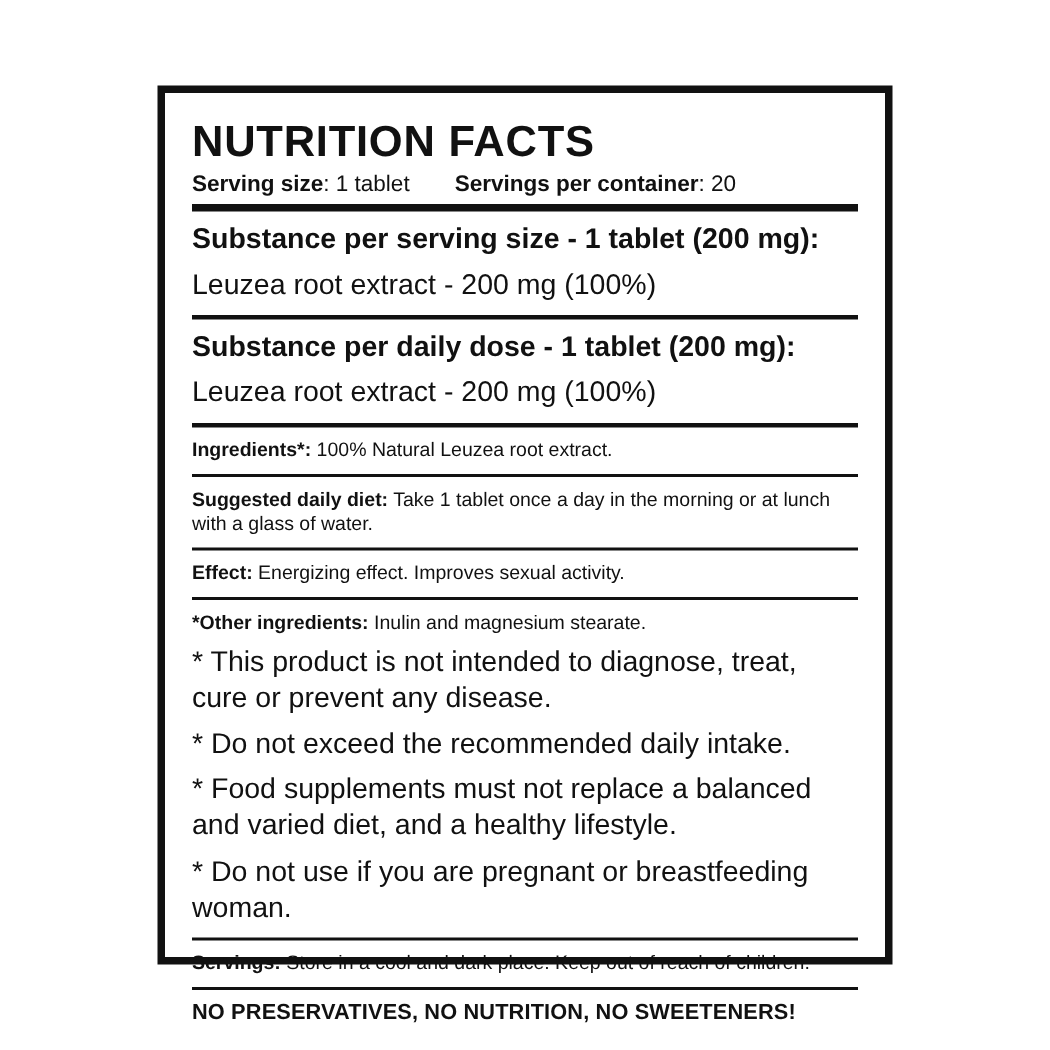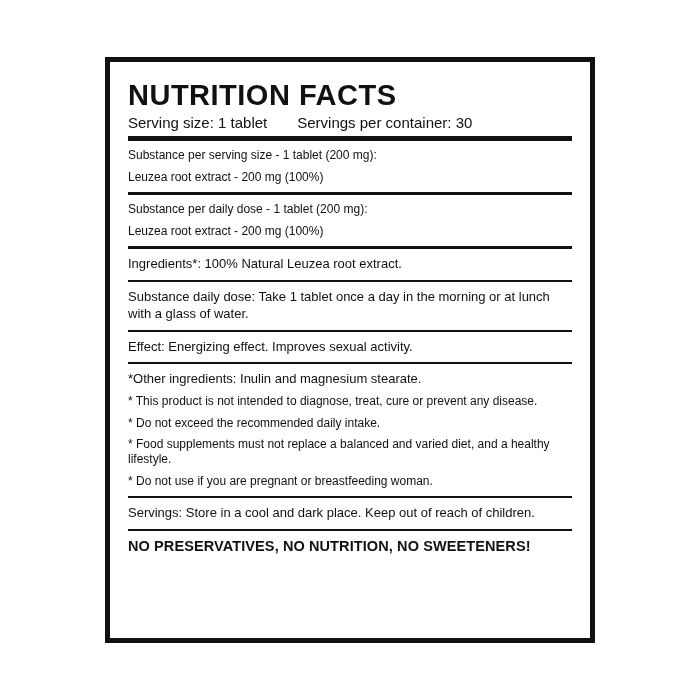--- a/index.html
+++ b/index.html
@@ -42,42 +42,42 @@
 
   .serving-row {
     display: flex;
     align-items: baseline;
     font-size: 15px;
     color: #111111;
     margin-bottom: 5px;
   }
   .serving-row .left { white-space: nowrap; }
   .serving-row .right { margin-left: 30px; white-space: nowrap; }
-  .b { font-weight: normal; }
+  .b { font-weight: bold; }
 
   .rule-thick {
     border: 0;
     border-top: 5px solid #111111;
     margin: 3px 0 7px 0;
   }
   .rule-med {
     border: 0;
     border-top: 3px solid #111111;
     margin: 7px 0 7px 0;
   }
   .rule-thin {
     border: 0;
     border-top: 2px solid #111111;
     margin: 7px 0 7px 0;
   }
 
   .blk { margin: 0 0 2px 0; }
 
   .ln {
-    font-size: 12px;
+    font-size: 19px;
     color: #111111;
     line-height: 1.28;
     margin: 6px 0 1px 0;
   }
 
   .para {
     font-size: 13px;
     color: #111111;
     line-height: 1.3;
     margin: 0 0 4px 0;
@@ -99,21 +99,21 @@
 <div class="page">
   <div class="panel">
 
     <div class="title">NUTRITION FACTS</div>
 
     <div class="serving-row">
       <div class="left">
         <span class="b">Serving size</span><span>: 1 tablet</span>
       </div>
       <div class="right">
-        <span class="b">Servings per container</span><span>: 30</span>
+        <span class="b">Servings per container</span><span>: 20</span>
       </div>
     </div>
 
     <hr class="rule-thick">
 
     <div class="blk">
       <div class="ln b">Substance per serving size - 1 tablet (200 mg):</div>
       <div class="ln">Leuzea root extract - 200 mg (100%)</div>
     </div>
 
@@ -126,21 +126,21 @@
 
     <hr class="rule-med">
 
     <div class="para">
       <span class="b">Ingredients*:</span><span> 100% Natural Leuzea root extract.</span>
     </div>
 
     <hr class="rule-thin">
 
     <div class="para">
-      <span class="b">Substance daily dose:</span><span> Take 1 tablet once a day in the morning or at lunch with a glass of water.</span>
+      <span class="b">Suggested daily diet:</span><span> Take 1 tablet once a day in the morning or at lunch with a glass of water.</span>
     </div>
 
     <hr class="rule-thin">
 
     <div class="para">
       <span class="b">Effect:</span><span> Energizing effect. Improves sexual activity.</span>
     </div>
 
     <hr class="rule-thin">
 

